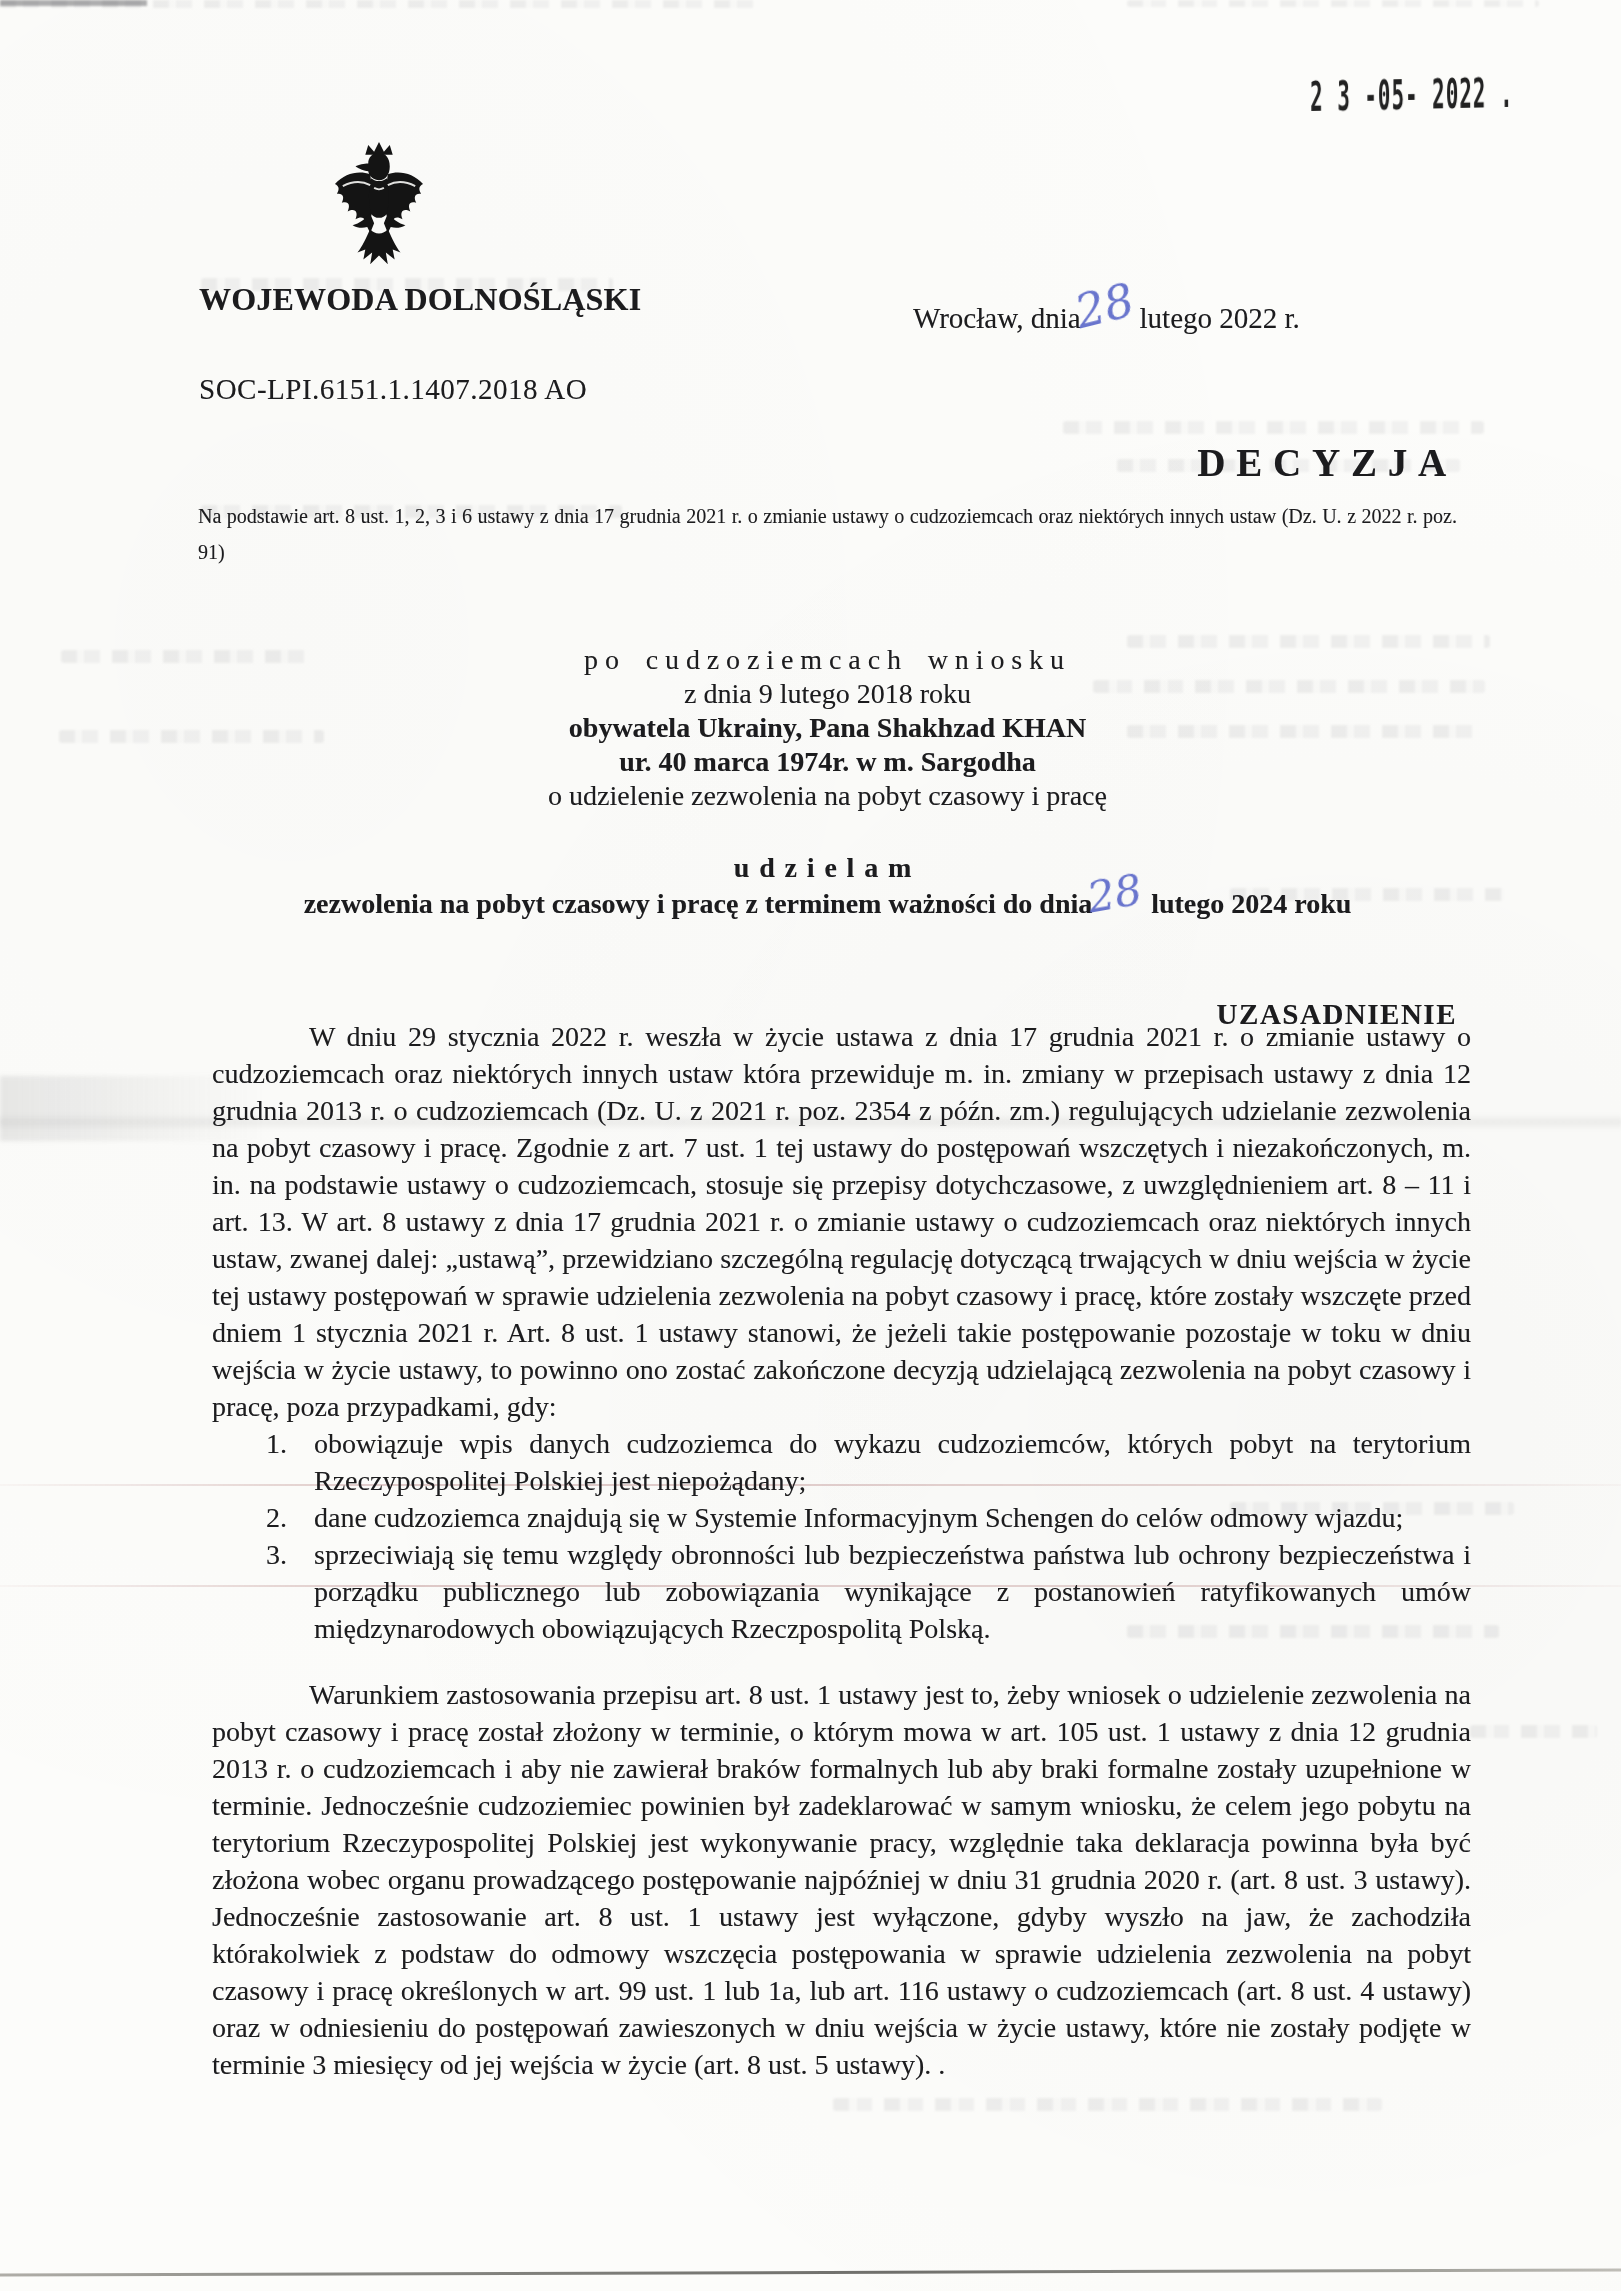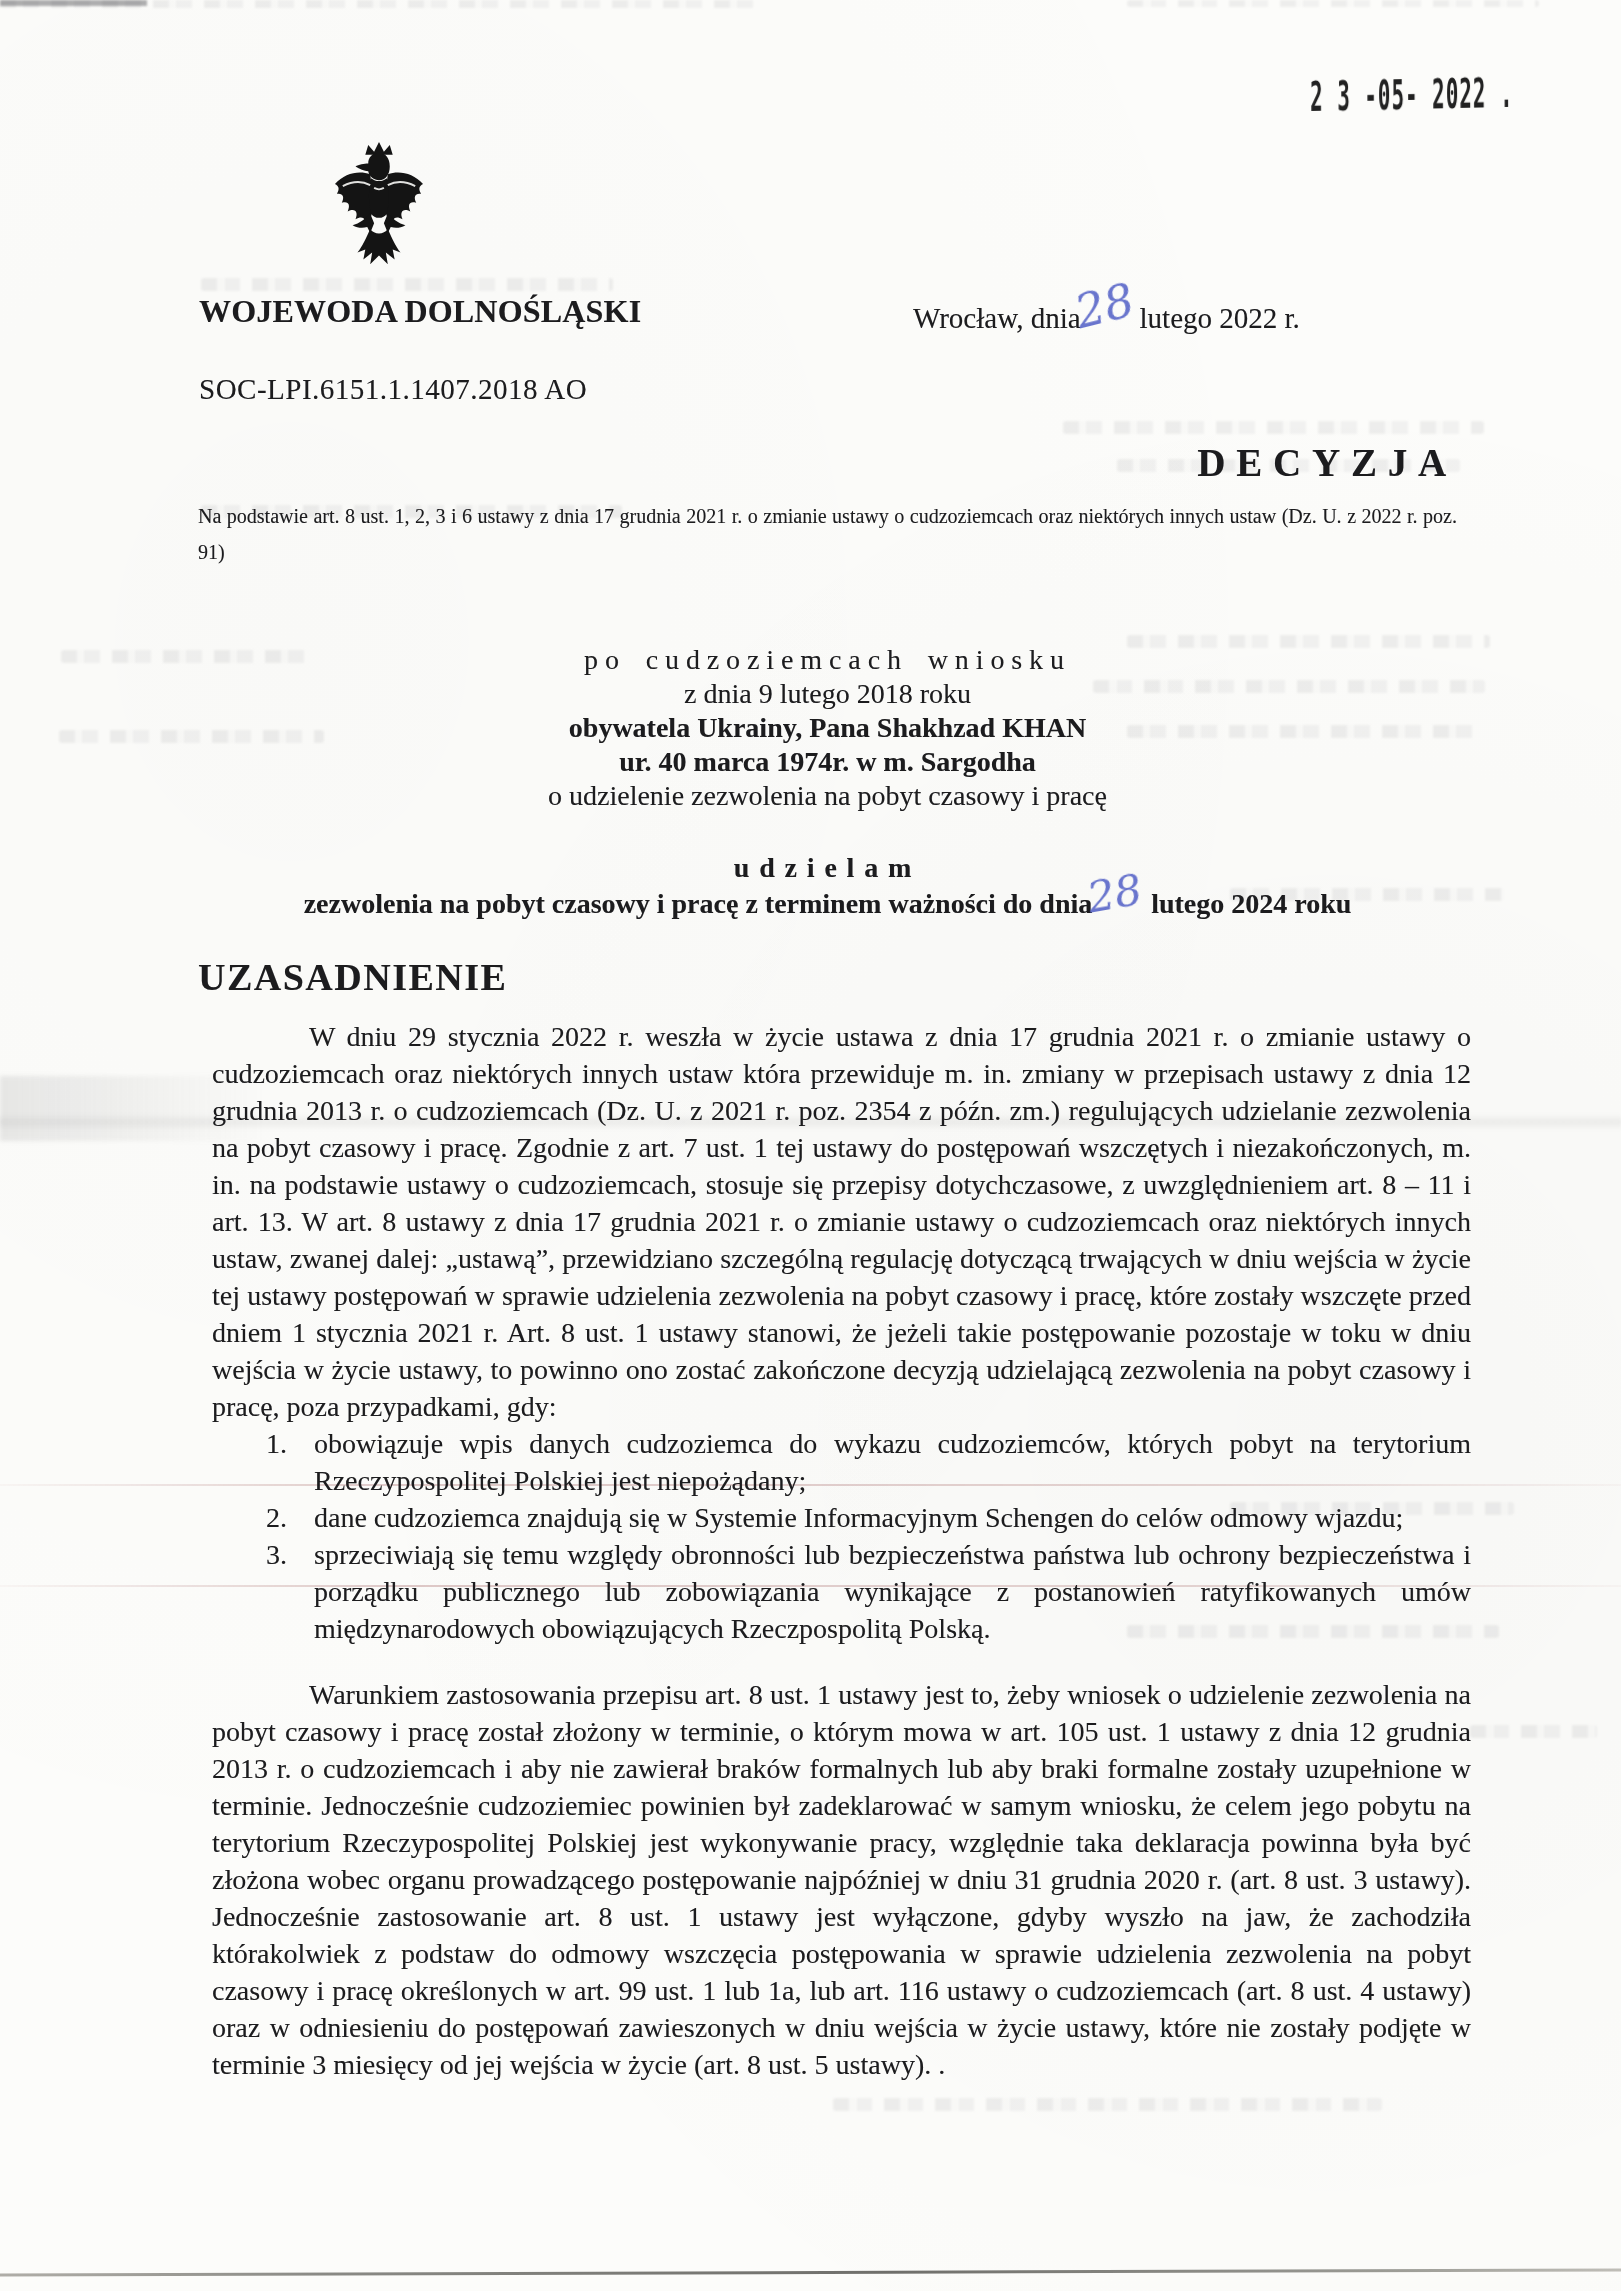--- a/index.html
+++ b/index.html
@@ -21,34 +21,34 @@
   .stamp{
     position:absolute;left:1310px;top:73px;
     font-family:"DejaVu Sans Mono",monospace;font-weight:bold;
     font-size:40px;letter-spacing:2px;color:#212121;
     transform:scaleX(0.52) scaleY(1.02) rotate(-0.6deg);
     transform-origin:left top;white-space:nowrap;text-shadow:none;
     filter:blur(0.3px);
   }
   
   .emblem{position:absolute;left:325px;top:141px;width:108px;height:137px;filter:blur(0.3px);}
-  .authority{position:absolute;left:199px;top:293px;font-size:32px;font-weight:bold;letter-spacing:0.2px;white-space:nowrap;}
+  .authority{position:absolute;left:199px;top:281px;font-size:32px;font-weight:bold;letter-spacing:0.2px;white-space:nowrap;}
   .place-date{position:absolute;left:913px;top:299px;font-size:29px;white-space:nowrap;}
   .case-number{position:absolute;left:199px;top:373px;font-size:29px;letter-spacing:0.5px;white-space:nowrap;}
   
   .title{position:absolute;left:198px;width:1259px;top:440px;text-align:right;font-size:39px;font-weight:bold;letter-spacing:10.8px;text-indent:10.8px;}
   .legal{position:absolute;left:198px;width:1259px;top:498px;margin:0;font-size:20px;line-height:36px;text-align:justify;}
   .application{position:absolute;left:198px;width:1259px;top:643px;text-align:center;font-size:28px;line-height:34px;}
   .app-line{white-space:nowrap;}
   .ls{letter-spacing:6.9px;word-spacing:5.9px;}
   .b{font-weight:bold;}
   .ruling{position:absolute;left:198px;width:1259px;top:850px;text-align:center;font-weight:bold;font-size:28px;line-height:35px;}
   .ruling-verb{letter-spacing:9.8px;}
   .ruling-line{white-space:nowrap;}
-  .uza-heading{position:absolute;left:198px;width:1259px;top:955px;text-align:left;font-weight:bold;font-size:38px;letter-spacing:1.5px;}
+  .uza-heading{position:absolute;left:198px;width:1259px;top:998px;text-align:right;font-weight:bold;font-size:29px;letter-spacing:1.5px;}
   
   .body{position:absolute;left:212px;width:1259px;top:1018px;font-size:28px;line-height:37px;text-align:justify;}
   .para{margin:0;}
   .indent{text-indent:97px;}
   .conds{margin:0;padding:0;list-style:none;}
   .cond{position:relative;padding-left:102px;text-align:justify;}
   .num{position:absolute;left:54px;top:0;}
   .p2{margin-top:29px;}
   
   .hand{display:inline-block;width:55px;height:27.4px;overflow:visible;margin:0 7.8px 0 -3.9px;vertical-align:baseline;}

